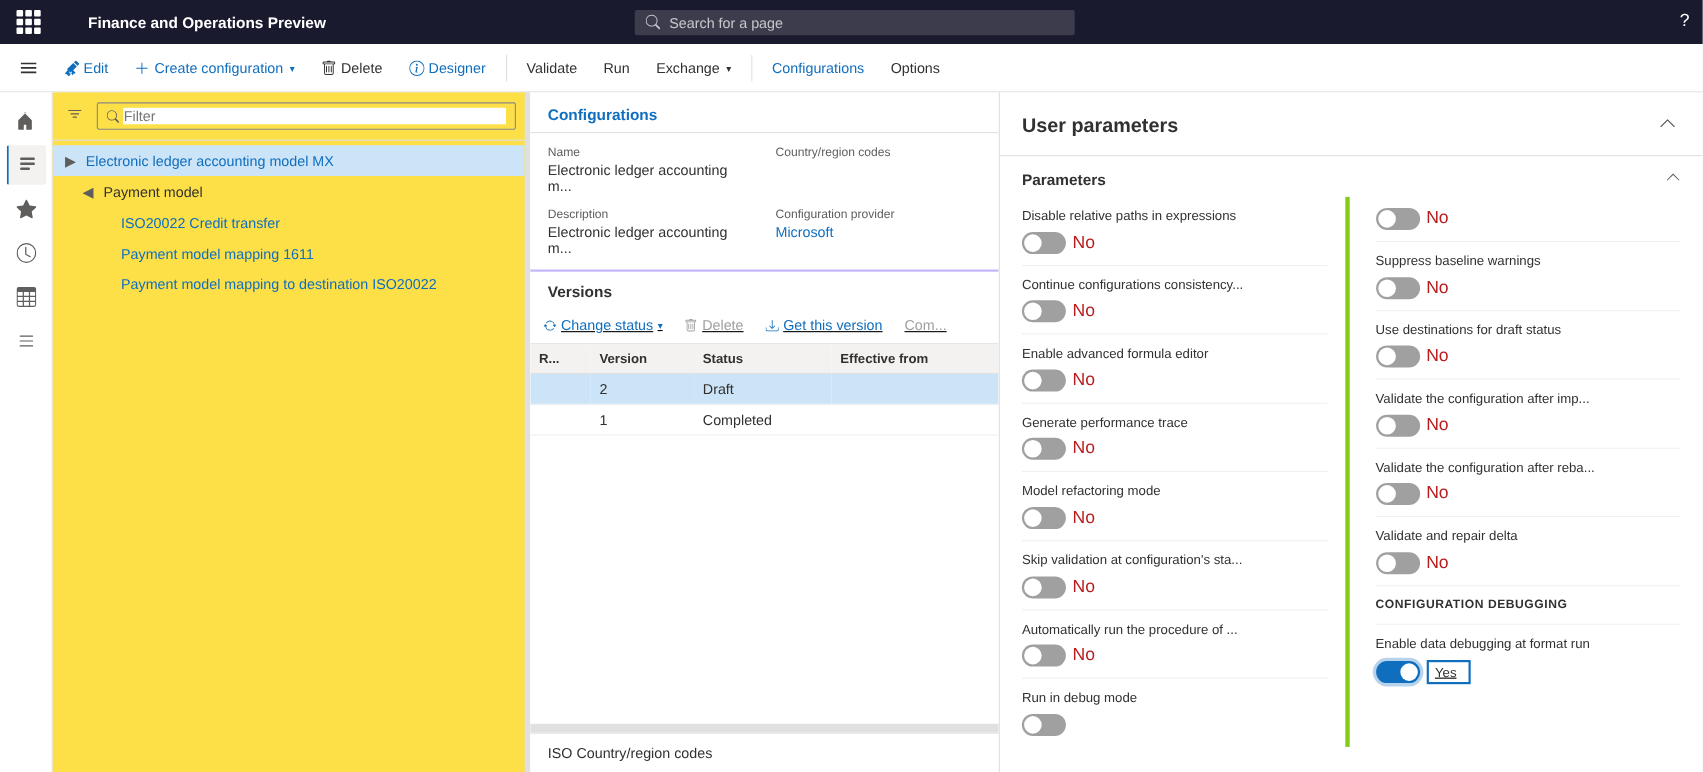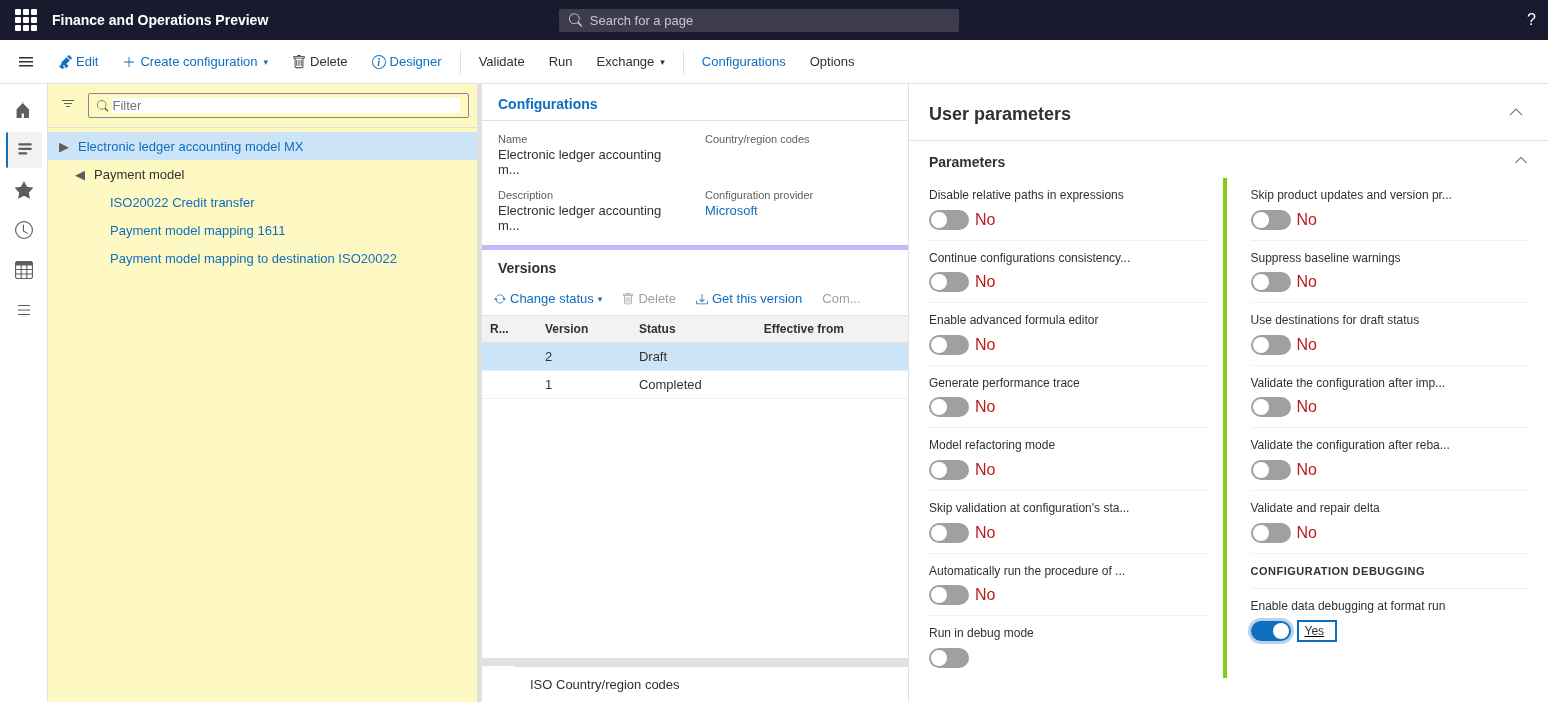--- a/index.html
+++ b/index.html
@@ -6,21 +6,21 @@
     body { width: 1548px; height: 702px; overflow: hidden; background: #f3f2f1; }
 
     
     .top-nav {
       display: flex; align-items: center; height: 40px;
       background: #1a1a2e; color: white; padding: 0 12px; gap: 12px;
     }
     .top-nav .waffle { display: flex; align-items: center; justify-content: center; width: 28px; height: 28px; cursor: pointer; }
     .waffle-icon { display: grid; grid-template-columns: repeat(3,6px); grid-template-rows: repeat(3,6px); gap: 2px; }
     .waffle-dot { background: white; border-radius: 1px; }
-    .app-title { font-size: 14px; font-weight: 600; color: white; white-space: nowrap; }
+    .app-title { font-size: 14px; font-weight: 600; color: white; white-space: nowrap; margin-left: 28px; }
     .search-bar {
       flex: 1; max-width: 400px; margin: 0 auto;
       display: flex; align-items: center; background: rgba(255,255,255,0.15);
       border-radius: 2px; padding: 4px 10px; gap: 8px; color: rgba(255,255,255,0.8);
     }
     .search-bar input { background: transparent; border: none; outline: none; color: white; font-size: 13px; width: 100%; }
     .search-bar input::placeholder { color: rgba(255,255,255,0.7); }
     .top-right { margin-left: auto; display: flex; align-items: center; gap: 16px; color: white; }
     .question-mark { font-size: 16px; cursor: pointer; }
 
@@ -50,21 +50,21 @@
     }
     .left-nav-item {
       width: 36px; height: 36px; display: flex; align-items: center; justify-content: center;
       border-radius: 2px; cursor: pointer; color: #605e5c;
     }
     .left-nav-item:hover, .left-nav-item.active { background: #f3f2f1; color: #106ebe; }
     .left-nav-item.active { color: #106ebe; border-left: 2px solid #106ebe; }
 
     
     .tree-panel {
-      width: 430px; background: #fef9c3; border-right: 1px solid #e0e0e0;
+      width: 430px; background: #fde047; border-right: 1px solid #e0e0e0;
       display: flex; flex-direction: column;
     }
     .tree-filter {
       display: flex; align-items: center; padding: 8px; border-bottom: 1px solid #e0e0e0; gap: 8px;
     }
     .tree-filter-btn { color: #605e5c; cursor: pointer; padding: 4px; }
     .filter-input-wrap {
       flex: 1; display: flex; align-items: center; border: 1px solid #8a8886;
       border-radius: 2px; padding: 4px 8px; gap: 4px;
     }
@@ -79,47 +79,47 @@
     .tree-item.selected .item-text { color: #106ebe; }
     .tree-item .item-text.blue { color: #106ebe; }
     .tree-indent-1 { padding-left: 24px; }
     .tree-indent-2 { padding-left: 40px; }
 
     
     .content-panel {
       flex: 1; background: white; display: flex; flex-direction: column; overflow: hidden;
     }
     .section-title { font-size: 14px; font-weight: 600; color: #106ebe; padding: 12px 16px 8px; border-bottom: 1px solid #e0e0e0; }
-    .form-section { padding: 12px 16px; display: grid; grid-template-columns: 1fr 1fr; gap: 12px 20px; border-bottom: 5px solid #c4b5fd; }
+    .form-section { padding: 12px 16px; display: grid; grid-template-columns: 1fr 1fr; gap: 12px 20px; border-bottom: 2px solid #c4b5fd; }
     .form-field { display: flex; flex-direction: column; gap: 2px; }
     .form-label { font-size: 11px; color: #605e5c; font-weight: 500; }
     .form-value { font-size: 13px; color: #323130; }
     .form-value.blue { color: #106ebe; }
 
     .versions-header { padding: 10px 16px 6px; font-size: 14px; font-weight: 600; color: #323130; }
     .versions-toolbar {
       display: flex; align-items: flex-start; gap: 4px;
-      padding: 4px 4px; border-bottom: 1px solid #e0e0e0;
+      padding: 4px 4px; border-bottom: 1px solid #e0e0e0; text-decoration: underline;
     }
     .v-btn {
       display: flex; align-items: center; gap: 4px; padding: 5px 8px;
       border: none; background: transparent; cursor: pointer; color: #106ebe; font-size: 12px; border-radius: 2px;
     }
     .v-btn.disabled { color: #a19f9d; cursor: default; }
     .v-btn .chevron { font-size: 9px; }
 
     .versions-table { flex: 1; overflow-y: auto; }
     .vtable { width: 100%; border-collapse: collapse; }
     .vtable th { text-align: left; padding: 6px 8px; font-size: 12px; font-weight: 600; color: #323130; border-bottom: 1px solid #e0e0e0; background: #f3f2f1; }
     .vtable td { padding: 6px 8px; font-size: 13px; color: #323130; border-bottom: 1px solid #f0f0f0; }
     .vtable tr.selected td { background: #cce4f7; }
     .status-draft { color: #e67e00; }
     .status-completed { color: #107c10; }
 
-    .iso-section { padding: 10px 16px; border-top: 1px solid #e0e0e0; font-size: 13px; color: #323130; font-weight: 500; margin-left: 32px; }
+    .iso-section { padding: 10px 16px; border-top: 1px solid #e0e0e0; font-size: 13px; color: #323130; font-weight: 500; }
     .scrollbar-h { height: 8px; background: #e0e0e0; margin: 0; }
     .resize-handle { width: 4px; background: #e0e0e0; cursor: col-resize; }
 
     
     .right-panel {
       width: 640px; background: white; border-left: 1px solid #e0e0e0;
       display: flex; flex-direction: column; overflow: hidden; justify-content: flex-end;
     }
     .panel-header {
       display: flex; align-items: center; justify-content: space-between;
@@ -515,21 +515,20 @@
               <div class="toggle"></div>
 
             </div>
           </div>
 
         </div>
 
         <div class="params-col-right">
 
           <div class="param-row">
-            <div class="param-label">Skip product updates and version pr...</div>
             <div class="param-control toggle-wrap">
               <div class="toggle"></div>
               <span class="toggle-label">No</span>
             </div>
           </div>
 
           <div class="param-row">
             <div class="param-label">Suppress baseline warnings</div>
             <div class="param-control toggle-wrap">
               <div class="toggle"></div>

